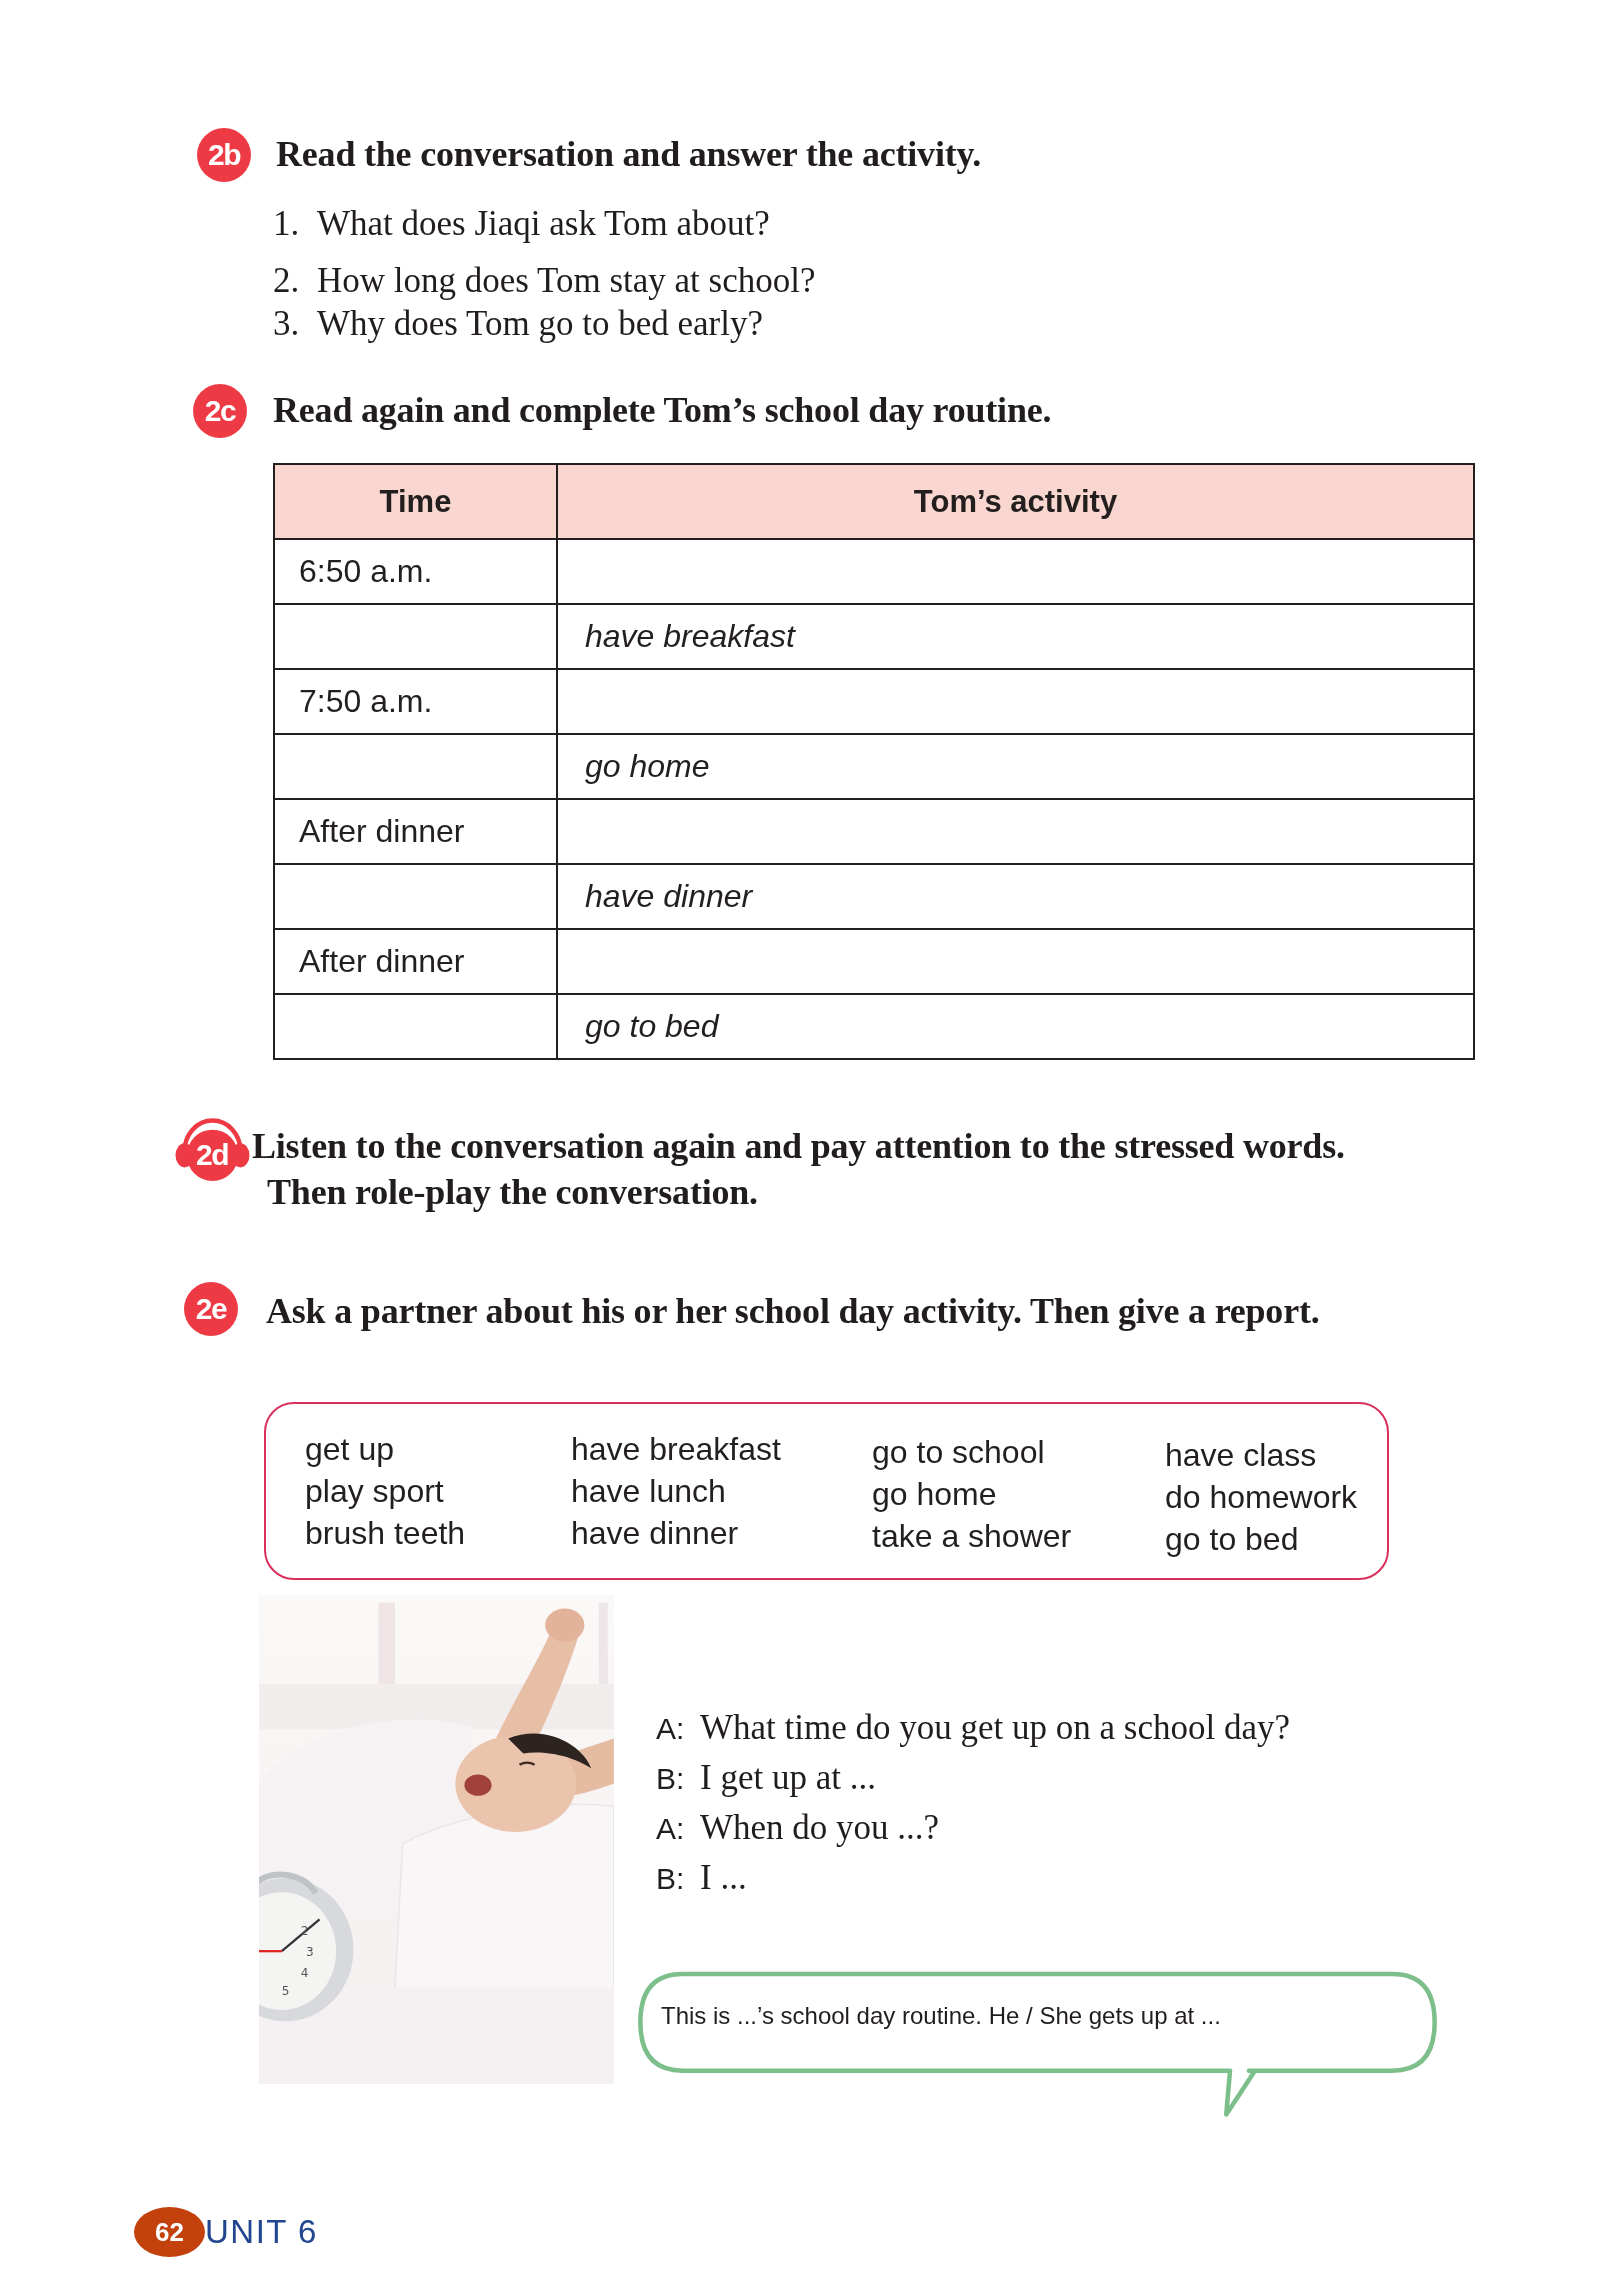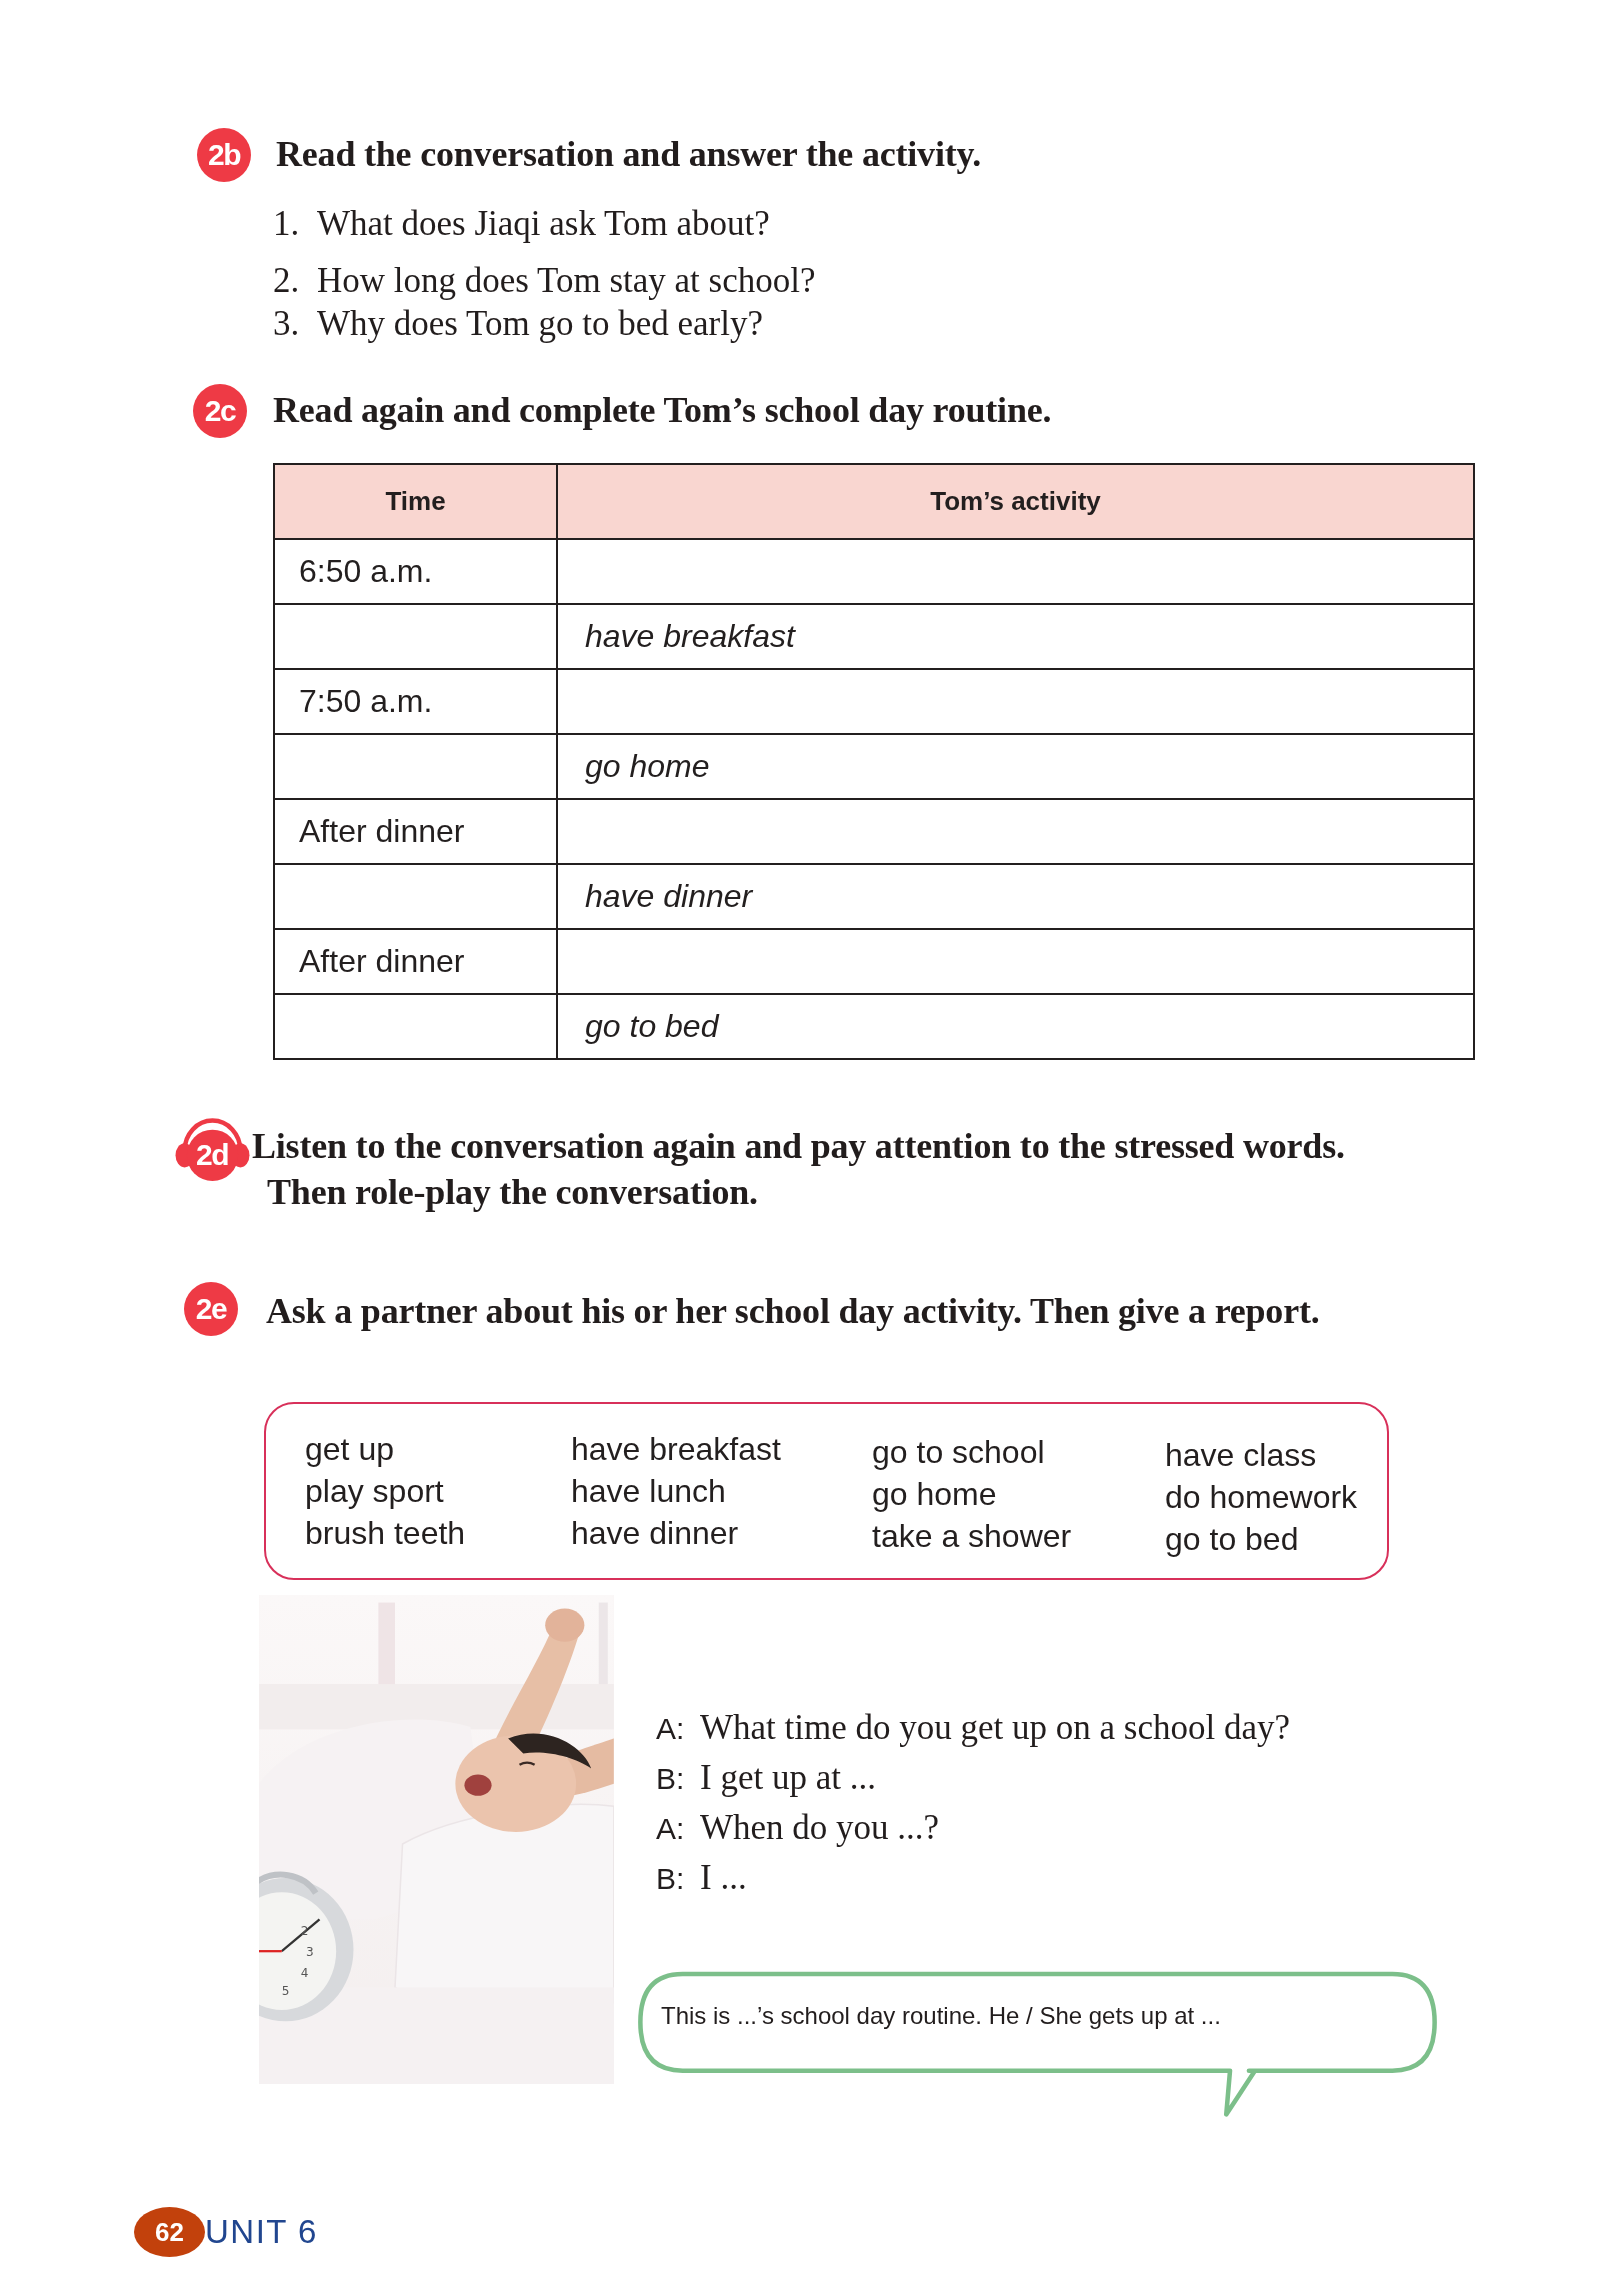--- a/index.html
+++ b/index.html
@@ -9,21 +9,21 @@
   .badge { position:absolute; width:54px; height:54px; border-radius:50%; background:#ee3a45; color:#fff;
            font-family:"Liberation Sans","DejaVu Sans",sans-serif; font-weight:bold; font-size:30px; letter-spacing:-1.5px;
            display:flex; align-items:center; justify-content:center; }
   .heading { position:absolute; font-family:"Liberation Serif","DejaVu Serif",serif; font-weight:bold; font-size:36px; color:#221d1d; white-space:nowrap; letter-spacing:-0.2px; }
   .qline { position:absolute; font-family:"Liberation Serif","DejaVu Serif",serif; font-size:35px; color:#221d1d; white-space:nowrap; }
   .qnum { display:inline-block; width:44px; }
 
   
   .tbl { position:absolute; left:273px; top:463px; width:1202px; border-collapse:collapse; }
   .tbl th, .tbl td { border:2.3px solid #231f1f; font-family:"Liberation Sans","DejaVu Sans",sans-serif; padding:0; }
-  .tbl th { background:#f9d6d0; height:73px; font-size:26px; font-weight:bold; color:#231f1f; text-align:center; }
+  .tbl th { background:#f9d6d0; height:73px; font-size:31px; font-weight:bold; color:#231f1f; text-align:center; }
   .tbl td { height:63px; font-size:32px; color:#231f1f; }
   .tbl td.time { width:257px; padding-left:24px; }
   .tbl td.act { padding-left:27px; font-style:italic; }
 
   
   .wordbox { position:absolute; left:264px; top:1402px; width:1125px; height:178px; border:2.3px solid #d8305a; border-radius:30px; box-sizing:border-box; }
   .wcol { position:absolute; top:24px; font-family:"Liberation Sans","DejaVu Sans",sans-serif; font-size:32px; line-height:42px; color:#231f1f; }
 
   
   .photo { position:absolute; left:259px; top:1595px; width:355px; height:489px; overflow:hidden; background:#f7f3f3; }

